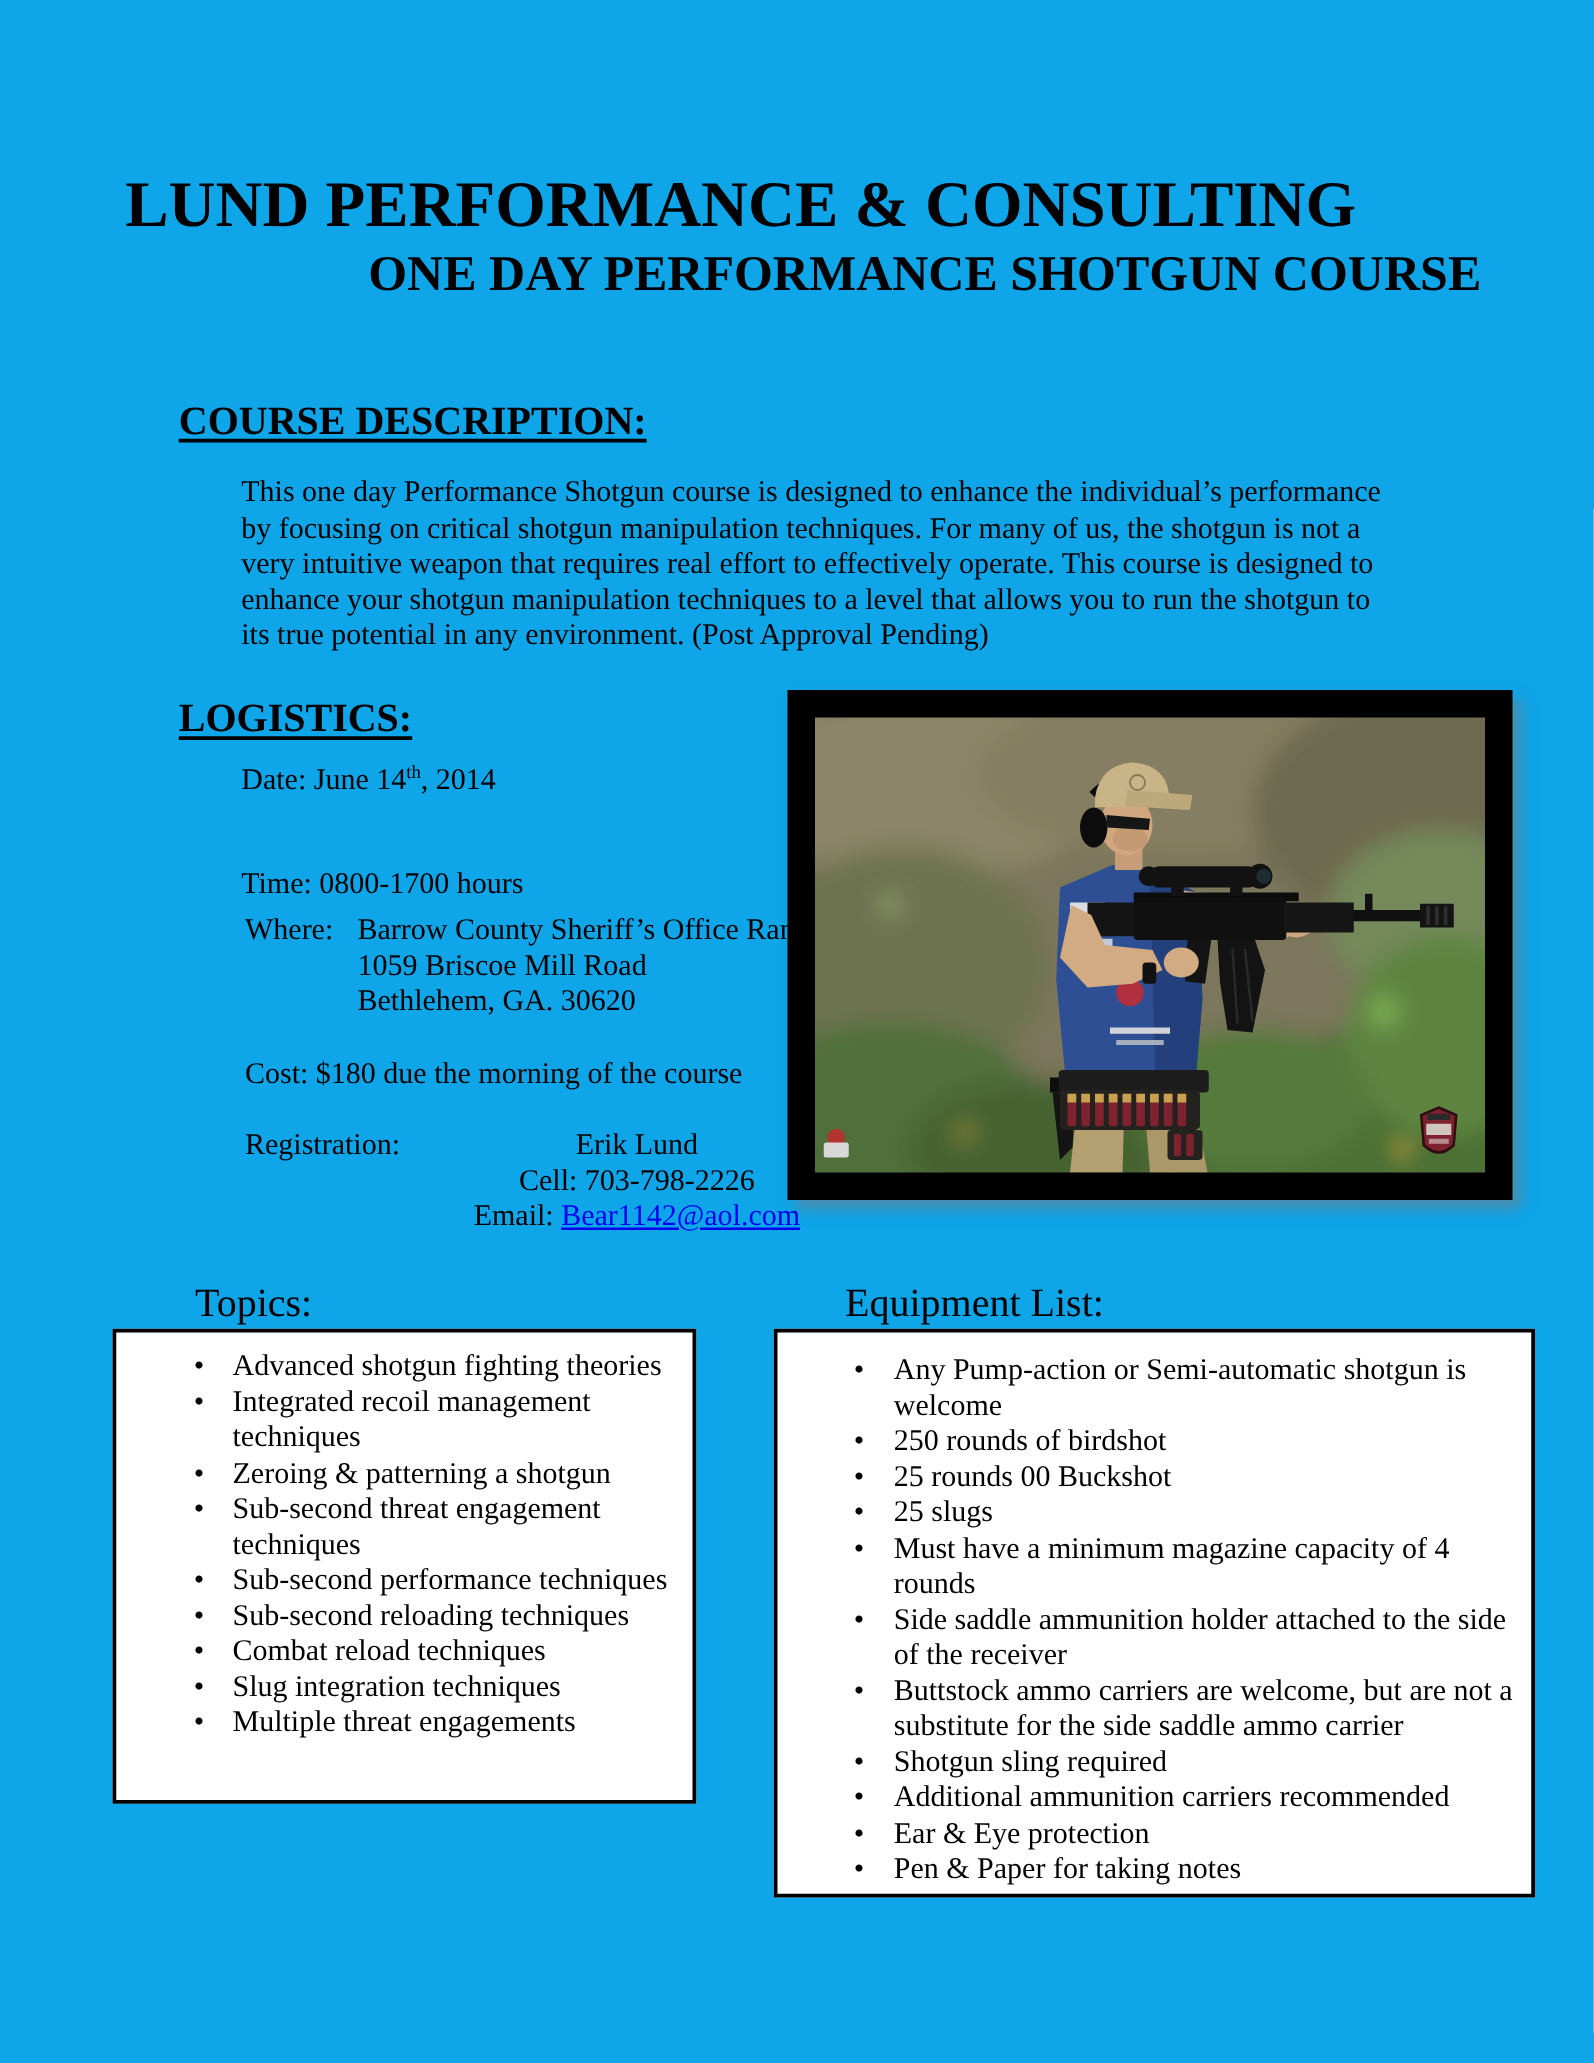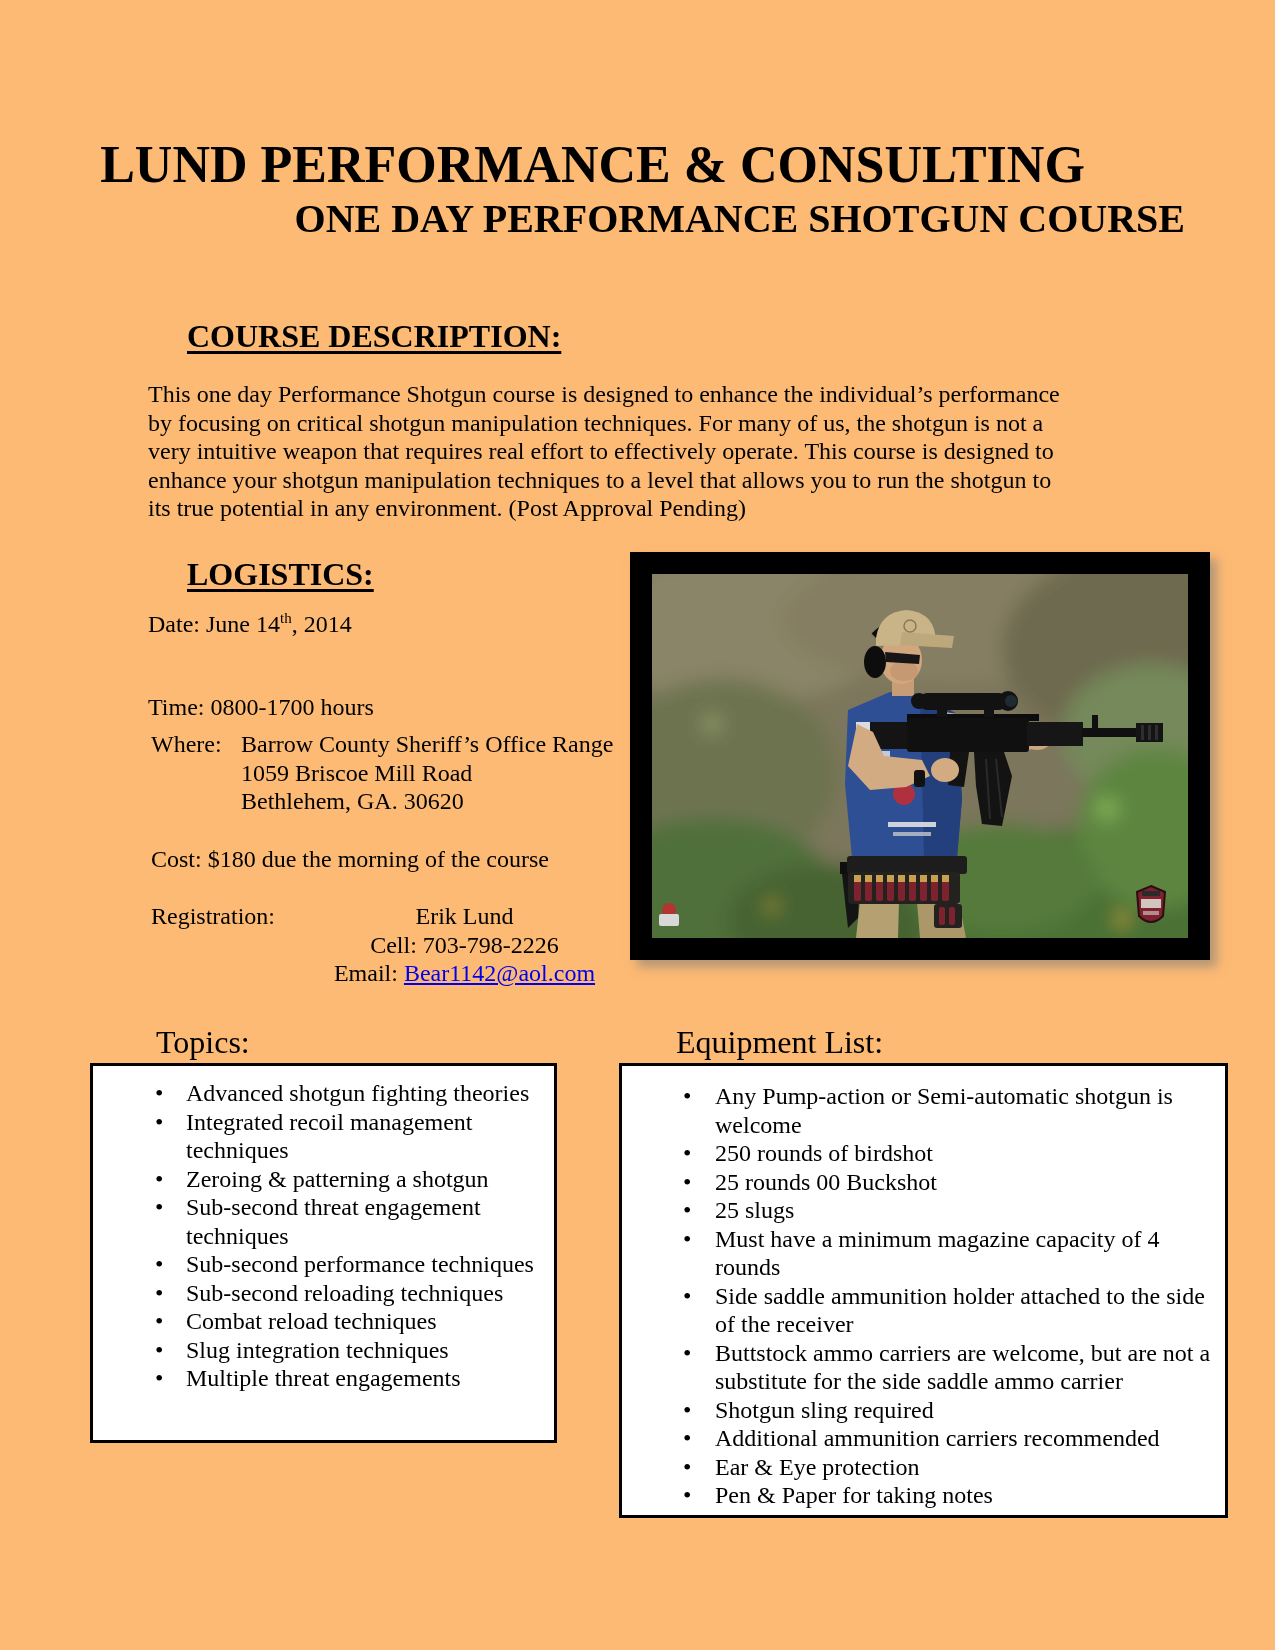--- a/index.html
+++ b/index.html
@@ -1,19 +1,19 @@
 <!DOCTYPE html>
 <html><head>
 <meta charset="utf-8">
 <style>
   html,body{margin:0;padding:0;background:#e9e9e9;}
   .page{
     position:relative;
     width:1275px;height:1650px;
-    background:#fdba74;
+    background:#0ea5e9;
     margin:0 auto;
     font-family:"Liberation Serif","DejaVu Serif",serif;
     color:#000;
     overflow:hidden;
   }
   .abs{position:absolute;}
   .doc-title{
     top:136px;left:0;width:1185px;
     text-align:center;
     font-size:52px;font-weight:bold;line-height:58px;
@@ -22,23 +22,22 @@
   .doc-subtitle{
     top:196px;left:0;width:1185px;
     text-align:right;
     font-size:40px;font-weight:bold;line-height:46px;
   }
   .h-underline{
     font-size:32px;font-weight:bold;
     text-decoration:underline;
     text-decoration-thickness:3px;
     text-underline-offset:4px;
-    margin-left:44px;
-  }
-  .body-text{font-size:24px;line-height:28.5px;}
+  }
+  .body-text{font-size:24px;line-height:28.5px;margin-left:45px;}
   .para{top:380px;left:148px;width:930px;}
   .sec-desc{top:318px;left:143px;}
   .sec-log{top:556px;left:143px;}
   .row-date{top:610px;left:148px;}
   .row-time{top:693px;left:148px;}
   .row-where{top:730px;left:151px;width:470px;}
   .where-label{position:absolute;left:0;top:0;}
   .where-lines{margin-left:90px;}
   .row-cost{top:845px;left:151px;}
   .row-reg{top:902px;left:151px;width:480px;}

